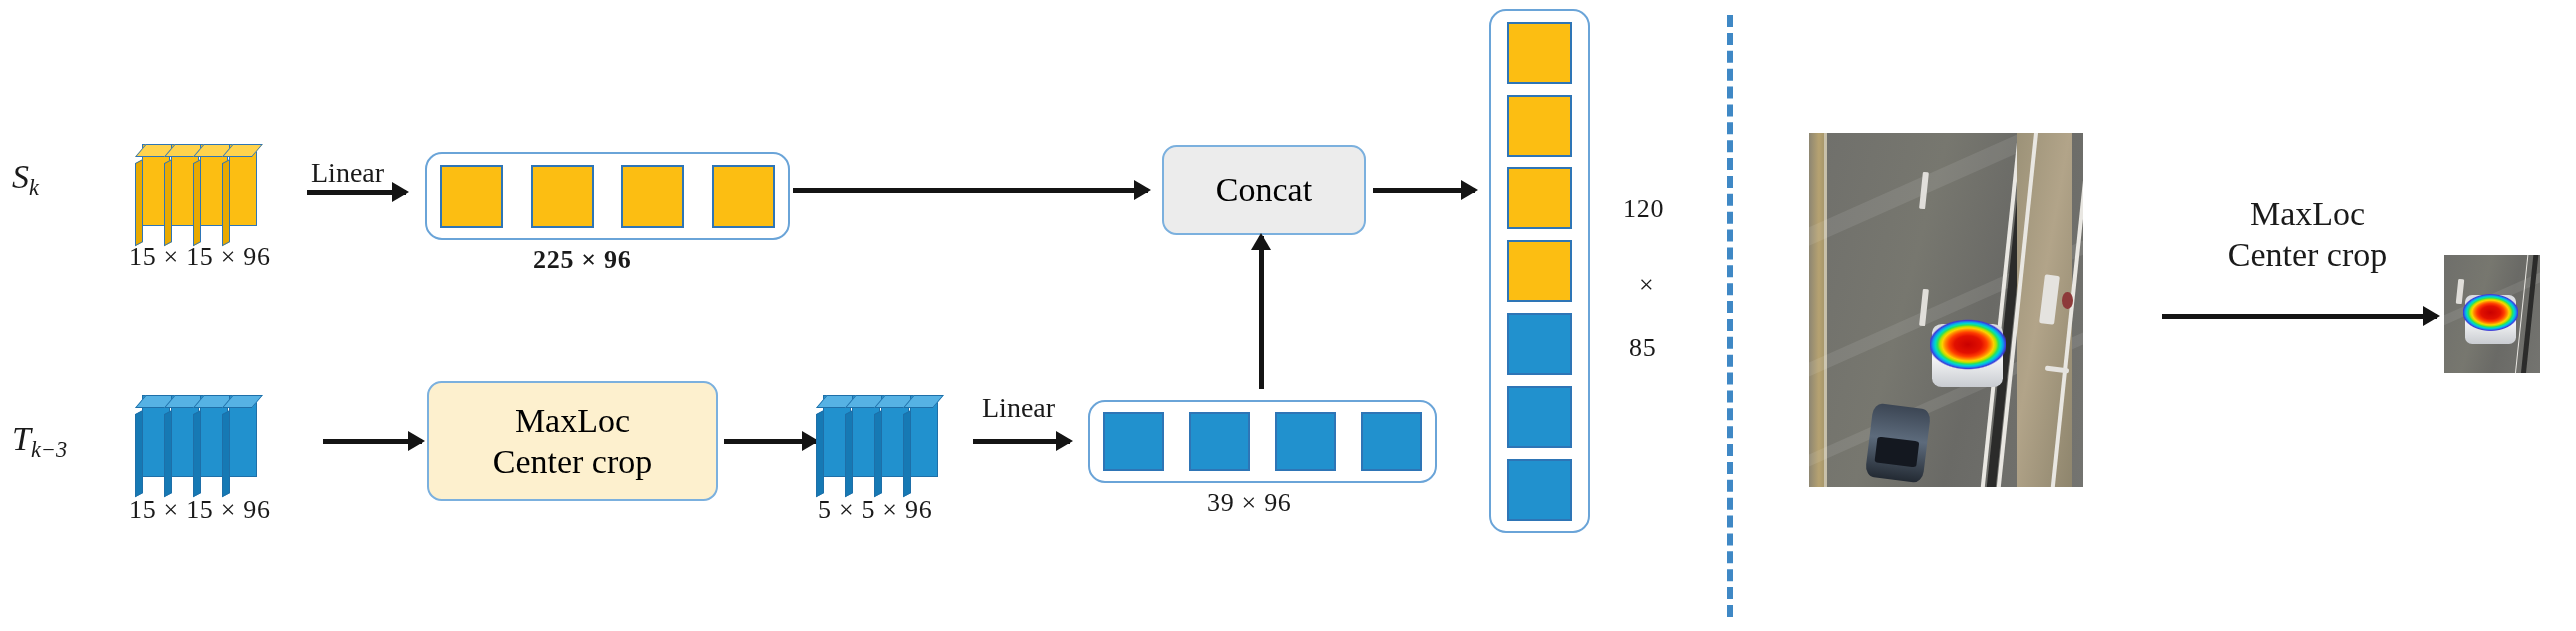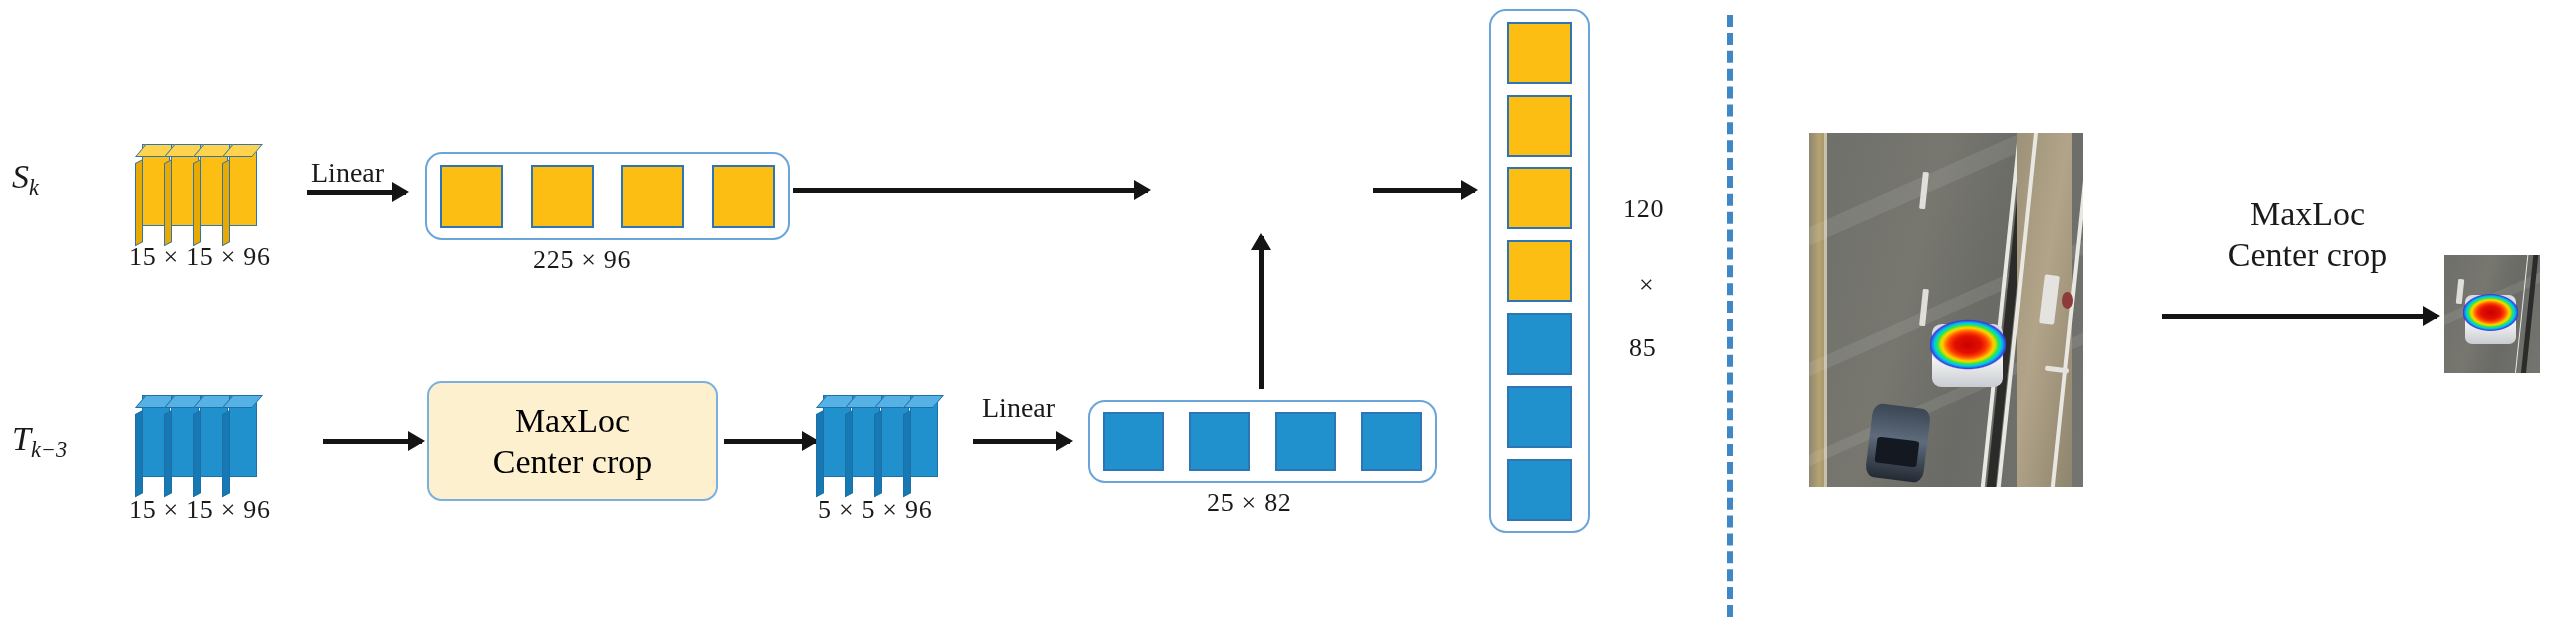--- a/index.html
+++ b/index.html
@@ -104,24 +104,27 @@
 
   <div class="lbl arrow-cap" style="left:311px; top:157px;">Linear</div>
   <div class="arrow-h" style="left:307px; top:190px; width:99px;"></div>
 
   <div class="pill" style="left:425px; top:152px; width:365px; height:88px; padding:0 13px; justify-content:space-between;">
     <div class="sq y" style="width:63px;height:63px;"></div>
     <div class="sq y" style="width:63px;height:63px;"></div>
     <div class="sq y" style="width:63px;height:63px;"></div>
     <div class="sq y" style="width:63px;height:63px;"></div>
   </div>
-  <div class="lbl dim" style="left:533px; top:245px;">225 × 96</div>
+  <div class="lbl dim" style="left:533px; top:245px;font-weight:bold;">225 × 96</div>
 
   <div class="arrow-h" style="left:793px; top:188px; width:355px;"></div>
 
+  <div class="pbox gray" style="left:1162px; top:145px; width:204px; height:90px;">
+    <span class="boxtext">Concat</span>
+  </div>
 
   <div class="arrow-h" style="left:1373px; top:188px; width:102px;"></div>
 
   <div class="arrow-v" style="left:1259px; top:236px; height:153px;"></div>
 
   <div class="pill vert" style="left:1489px; top:9.2px; width:101px; height:524px; padding:10.5px 0; justify-content:space-between;">
     <div class="sq y" style="width:65px;height:62px;"></div>
     <div class="sq y" style="width:65px;height:62px;"></div>
     <div class="sq y" style="width:65px;height:62px;"></div>
     <div class="sq y" style="width:65px;height:62px;"></div>
@@ -201,21 +204,21 @@
 
   <div class="lbl arrow-cap" style="left:982px; top:392px;">Linear</div>
   <div class="arrow-h" style="left:973px; top:439px; width:97px;"></div>
 
   <div class="pill" style="left:1088px; top:400px; width:349px; height:83px; padding:0 13px; justify-content:space-between;">
     <div class="sq b" style="width:61px;height:59px;"></div>
     <div class="sq b" style="width:61px;height:59px;"></div>
     <div class="sq b" style="width:61px;height:59px;"></div>
     <div class="sq b" style="width:61px;height:59px;"></div>
   </div>
-  <div class="lbl dim" style="left:1207px; top:488px;">25 × 82</div>
+  <div class="lbl dim" style="left:1207px; top:488px;">39 × 96</div>
 
   <div class="divider" style="left:1727px; top:14.5px; height:602px;"></div>
 
   <div class="photo" style="left:1809px; top:133px; width:274px; height:354px;">
     <div class="road"></div>
     <div class="shoulder-left"></div>
     <div class="diagstripe" style="left:-20%;top:8%;width:150%;height:17px;"></div>
     <div class="diagstripe" style="left:-20%;top:46%;width:150%;height:13px;"></div>
     <div class="diagstripe" style="left:-20%;top:72%;width:150%;height:10.5px;"></div>
 

